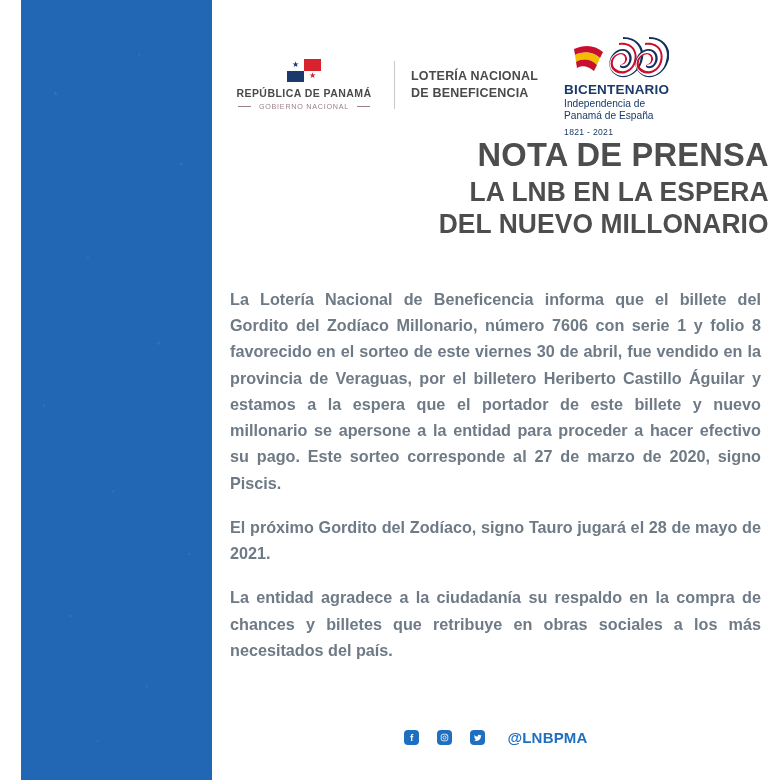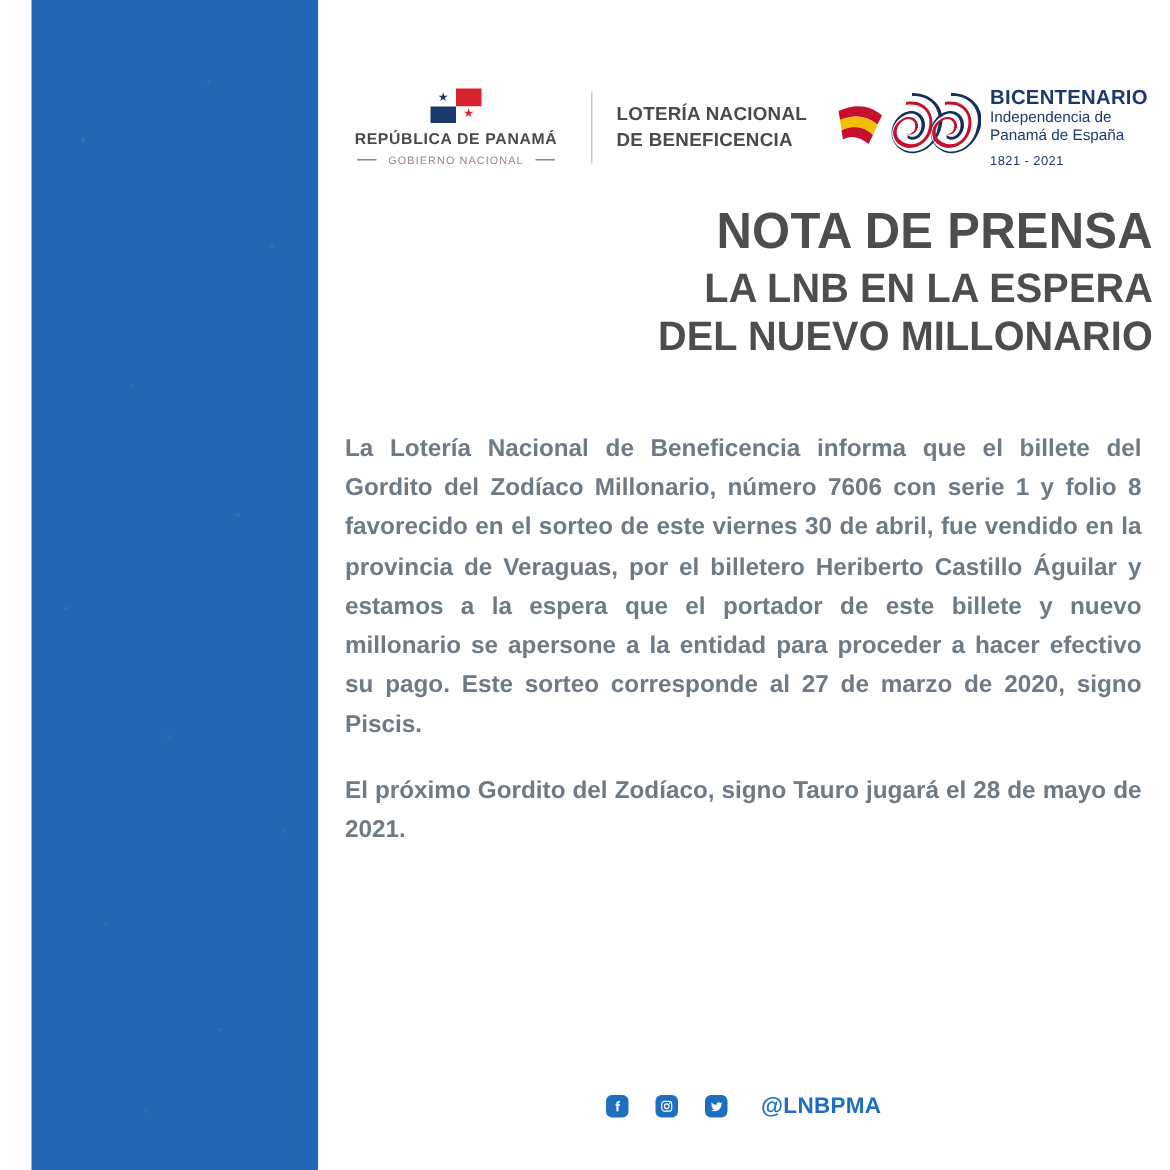--- a/index.html
+++ b/index.html
@@ -137,22 +137,23 @@
     font-size: 12.5px;
     font-weight: bold;
     color: #4a4a4a;
     line-height: 1.34;
     letter-spacing: .2px;
     white-space: nowrap;
   }
 
   .bicent-block {
     display: flex;
-    align-items: flex-start;
+    align-items: flex-end;
     margin-left: 20px;
+    flex-direction: column;
   }
   .ribbon-mark {
     width: 96px;
     height: 50px;
     flex: 0 0 auto;
   }
   .bicent-text {
     margin-left: 6px;
   }
   .bicent-title {
@@ -331,20 +332,21 @@
 
     <div class="titles">
       <div class="title-main">NOTA DE PRENSA</div>
       <div class="title-sub1">LA LNB EN LA ESPERA</div>
       <div class="title-sub2">DEL NUEVO MILLONARIO</div>
     </div>
 
     <div class="body-text">
       <p>La Lotería Nacional de Beneficencia informa que el billete del Gordito del Zodíaco Millonario,  número 7606 con serie 1 y  folio 8  favorecido en el sorteo de este viernes 30 de abril,  fue vendido en la provincia de Veraguas,  por el billetero Heriberto Castillo Águilar y estamos a la espera que el portador de este billete y nuevo millonario se apersone a la entidad para proceder a hacer efectivo su pago. Este sorteo corresponde al 27 de marzo de 2020, signo Piscis.</p>
       <p>El próximo Gordito del Zodíaco, signo Tauro jugará el  28 de mayo de 2021.</p>
+      <p>La entidad agradece a la ciudadanía su respaldo en la compra de chances y billetes que retribuye en obras sociales a los más necesitados del país.</p>
     </div>
 
     <div class="social">
       <span class="soc-icon">
         <svg width="9" height="9" viewBox="0 0 24 24" fill="#ffffff">
           <path d="M14.2 8.3V6.6c0-.8.2-1.2 1.3-1.2h1.4V2.6h-2.4c-2.9 0-3.9 1.4-3.9 3.8v1.9H8.8v2.8h1.8V21h3.6v-9.9h2.4l.3-2.8h-2.7z"></path>
         </svg>
       </span>
       <span class="soc-icon">
         <svg width="9" height="9" viewBox="0 0 24 24" fill="none" stroke="#ffffff" stroke-width="2.1">

